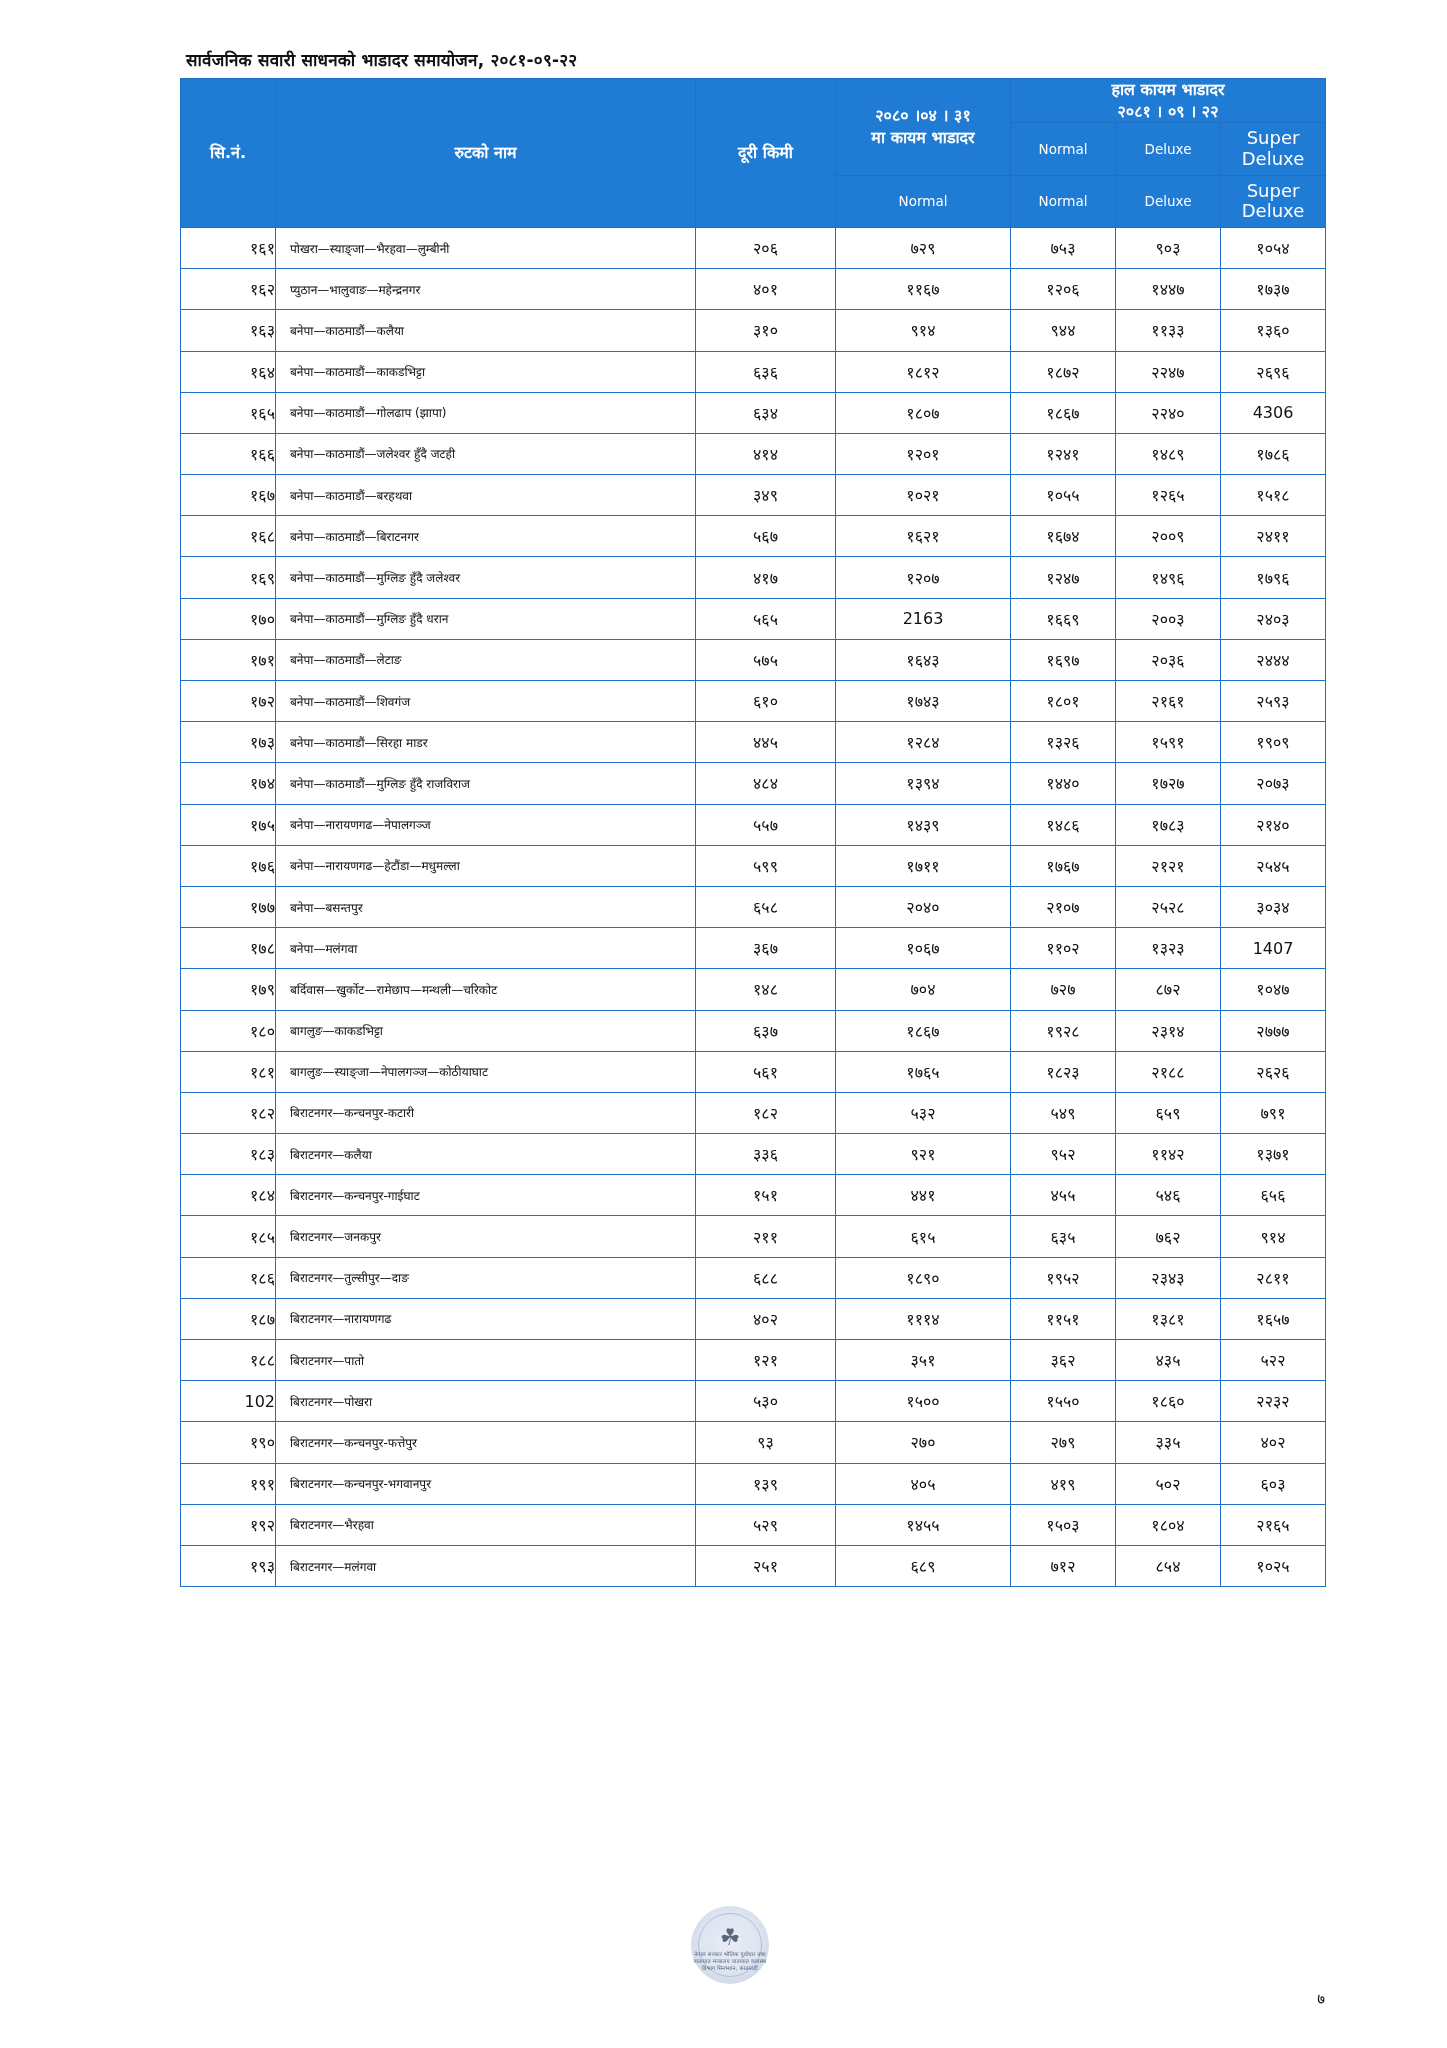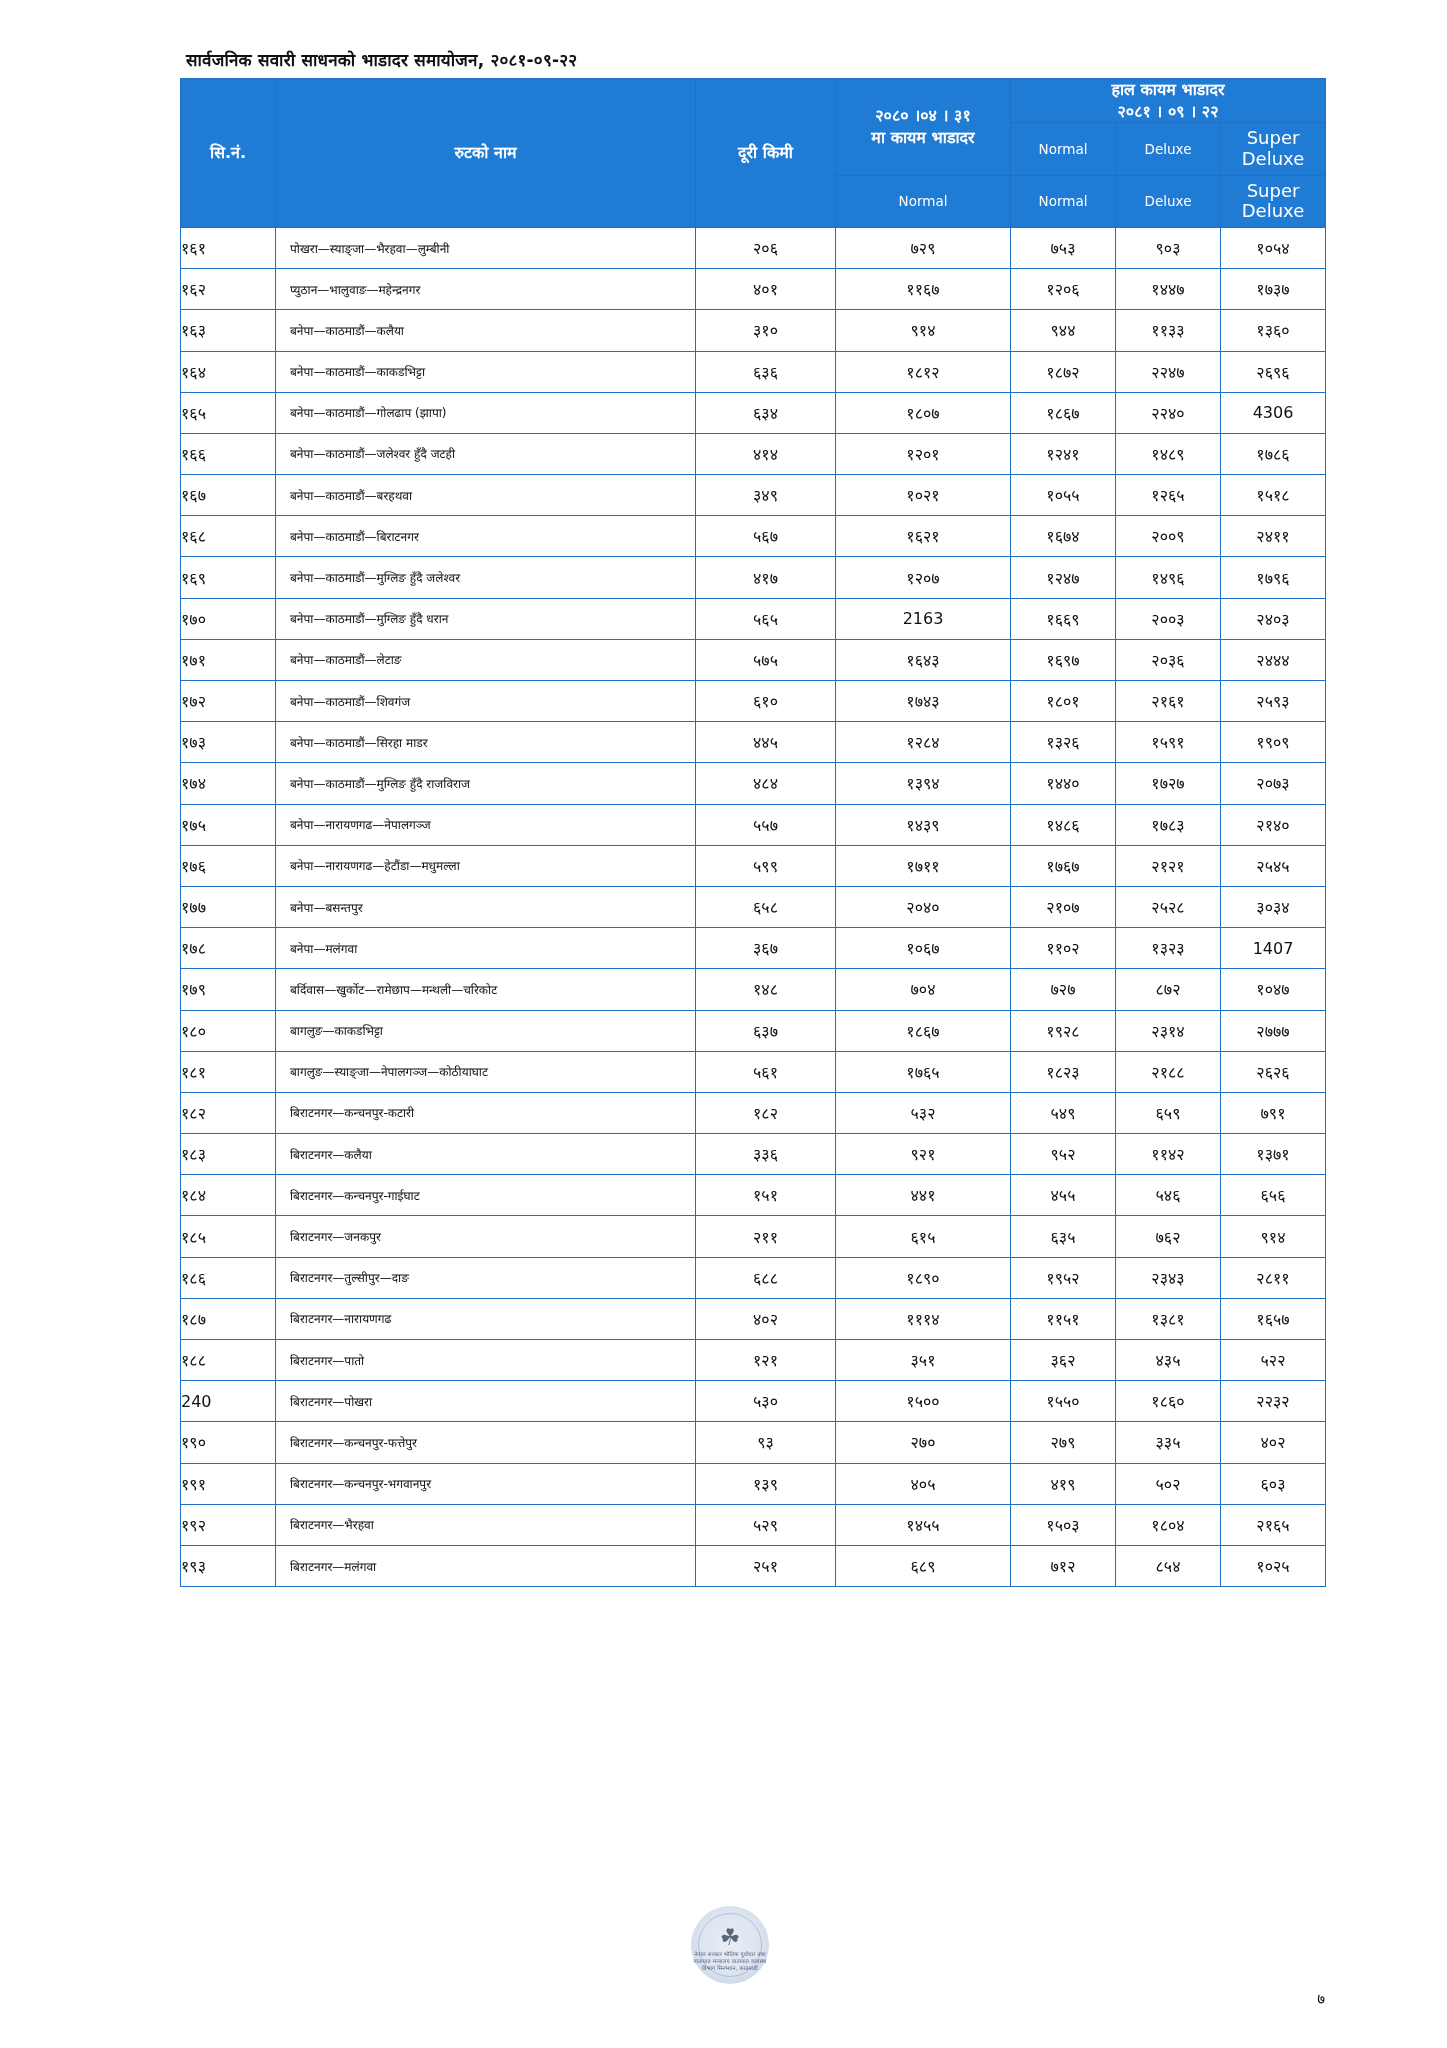--- a/index.html
+++ b/index.html
@@ -69,21 +69,21 @@
     font-size: 18px;
     line-height: 1.15;
   }
   tbody td {
     font-size: 16px;
     color: #111;
     height: 41.2px;
     vertical-align: middle;
     background: #ffffff;
   }
-  tbody td.sn { text-align: left; }
+  tbody td.sn { text-align: right; }
   tbody td.route { text-align: left; padding-left: 14px; font-size: 12px; white-space: nowrap; }
   tbody td.num { text-align: center; }
   .seal {
     position: absolute;
     left: 668px;
     top: 1906px;
     width: 84px;
     height: 84px;
     text-align: center;
   }
@@ -418,21 +418,21 @@
           <tr>
             <td class="sn">१८८</td>
             <td class="route">बिराटनगर—पातो</td>
             <td class="num">१२१</td>
             <td class="num">३५१</td>
             <td class="num">३६२</td>
             <td class="num">४३५</td>
             <td class="num">५२२</td>
           </tr>
           <tr>
-            <td class="sn">240</td>
+            <td class="sn">102</td>
             <td class="route">बिराटनगर—पोखरा</td>
             <td class="num">५३०</td>
             <td class="num">१५००</td>
             <td class="num">१५५०</td>
             <td class="num">१८६०</td>
             <td class="num">२२३२</td>
           </tr>
           <tr>
             <td class="sn">१९०</td>
             <td class="route">बिराटनगर—कन्चनपुर-फत्तेपुर</td>

